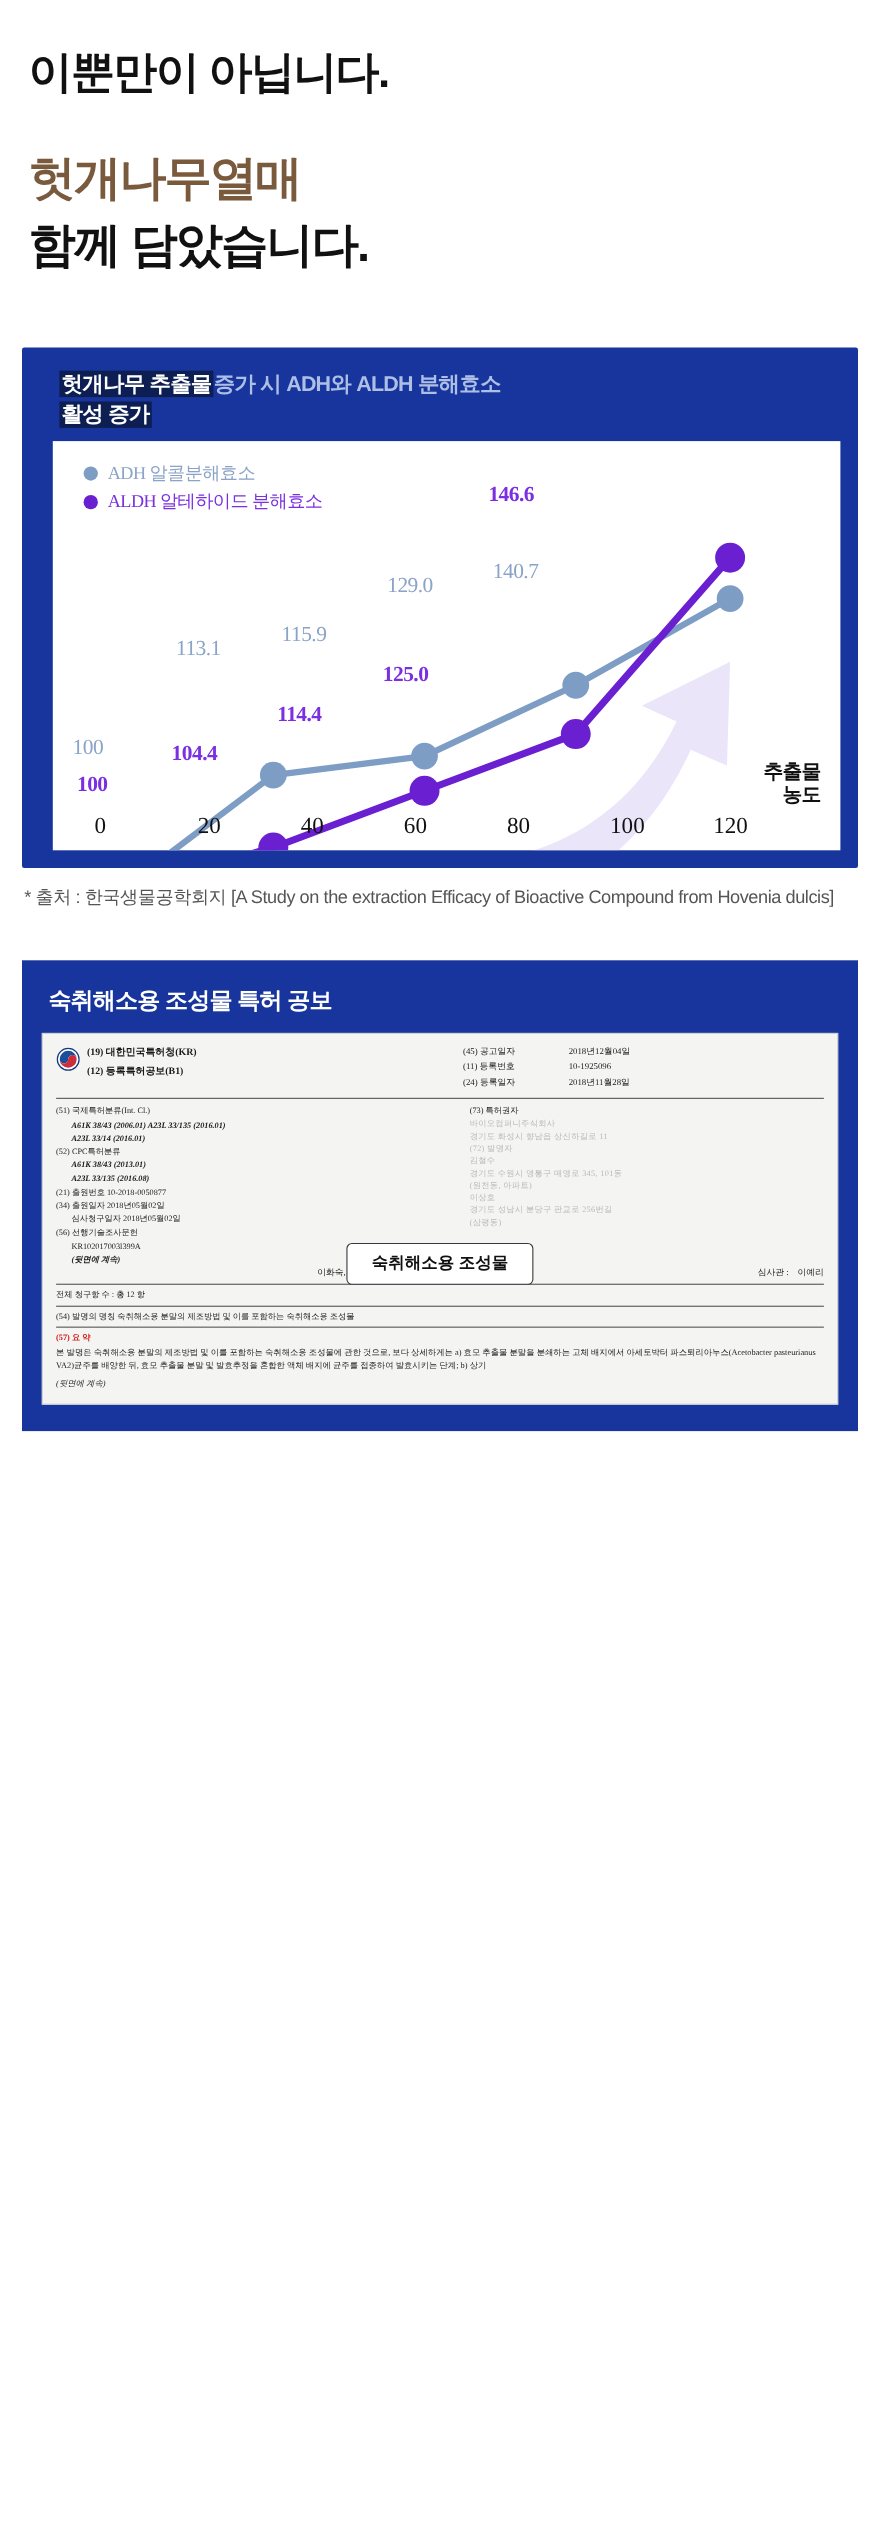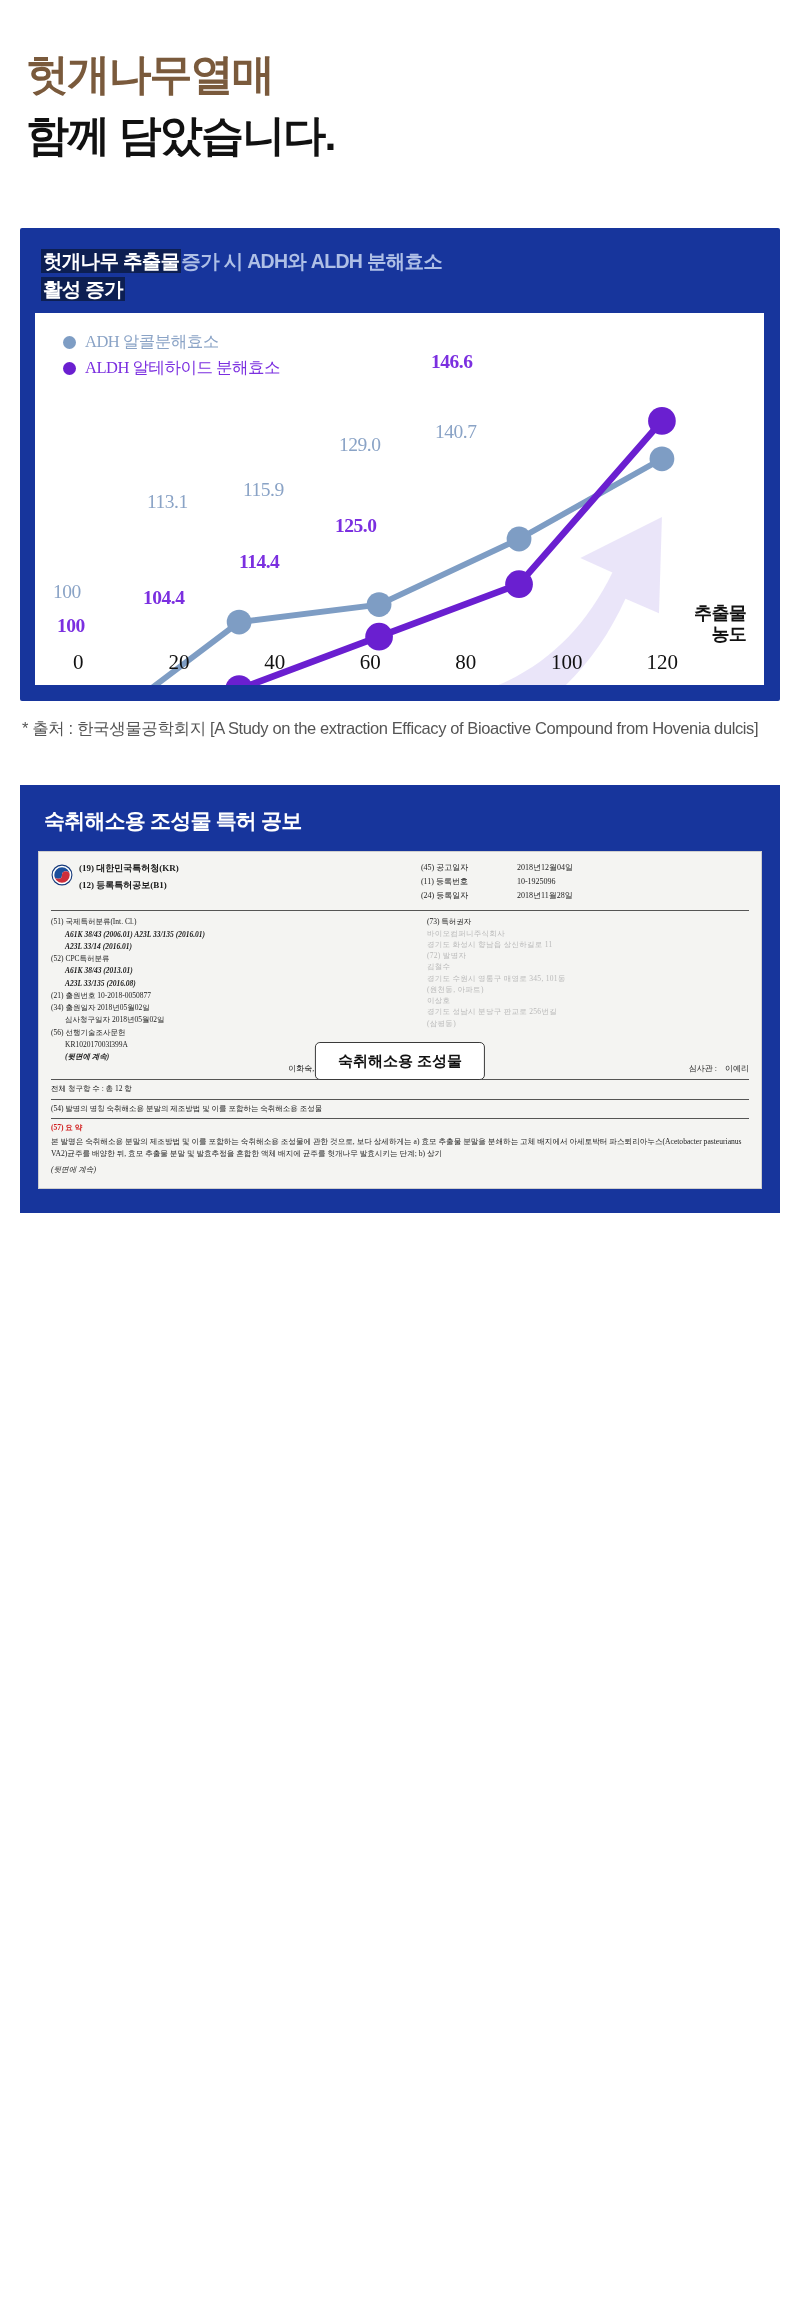--- a/index.html
+++ b/index.html
@@ -36,21 +36,21 @@
   .brown { color: #7a5a3c; }
   .green { color: #12a04d; }
   .blk   { color: #111111; }
 
   
   .chart-card {
     margin: 62px 20px 0 20px;
     background: #1f3a93;
     background: #17359c;
     border-radius: 2px;
-    padding: 18px 16px 16px 15px;
+    padding: 18px 16px 16px 28px;
   }
   .chart-title {
     color: #aebfe6;
     font-size: 19.5px;
     font-weight: 700;
     line-height: 1.42;
     letter-spacing: -0.7px;
     padding: 2px 0 10px 6px;
   }
   .chart-title .hi {
@@ -186,20 +186,21 @@
   .doc-foot .row { display: flex; justify-content: space-between; font-size: 8px; }
   .red { color: #d01818; font-weight: bold; }
   .doc-abstract { font-size: 7.6px; line-height: 1.62; margin-top: 3px; }
 </style>
 </head>
 <body>
 
 <div class="page">
 
   <div class="headline">
+    <div class="hl-lead">이뿐만이 아닙니다.</div>
 
     <div class="hl-line">
       <span class="brown">헛개나무열매</span>
     </div>
 
 
 
     <div class="hl-line">
       <span class="blk">함께 담았습니다.</span>
     </div>
@@ -352,21 +353,21 @@
           <span style="margin-right:auto; padding-left:34%;">이화숙, 김덕만</span>
           <span>심사관 :</span>
           <span>이예리</span>
         </div>
         <div class="doc-rule"></div>
         <div>전체 청구항 수 :  총  12  항</div>
         <div class="doc-rule"></div>
         <div>(54) 발명의 명칭  숙취해소용 분말의 제조방법 및 이를 포함하는 숙취해소용 조성물</div>
         <div class="doc-rule"></div>
         <div class="red">(57) 요 약</div>
-        <div class="doc-abstract">본 발명은 숙취해소용 분말의 제조방법 및 이를 포함하는 숙취해소용 조성물에 관한 것으로, 보다 상세하게는 a) 효모 추출물 분말을 분쇄하는 고체 배지에서 아세토박터 파스퇴리아누스(Acetobacter pasteurianus VA2)균주를 배양한 뒤, 효모 추출물 분말 및 발효추정을 혼합한 액체 배지에 균주를 헛개나무 발효시키는 단계; b) 상기</div>
+        <div class="doc-abstract">본 발명은 숙취해소용 분말의 제조방법 및 이를 포함하는 숙취해소용 조성물에 관한 것으로, 보다 상세하게는 a) 효모 추출물 분말을 분쇄하는 고체 배지에서 아세토박터 파스퇴리아누스(Acetobacter pasteurianus VA2)균주를 배양한 뒤, 효모 추출물 분말 및 발효추정을 혼합한 액체 배지에 균주를 접종하여 발효시키는 단계; b) 상기</div>
         <div class="doc-abstract ital" style="font-style:italic;">(뒷면에 계속)</div>
       </div>
 
       <div class="doc-overlay-box">숙취해소용  조성물</div>
 
     </div>
   </div>
 
 </div>
 

